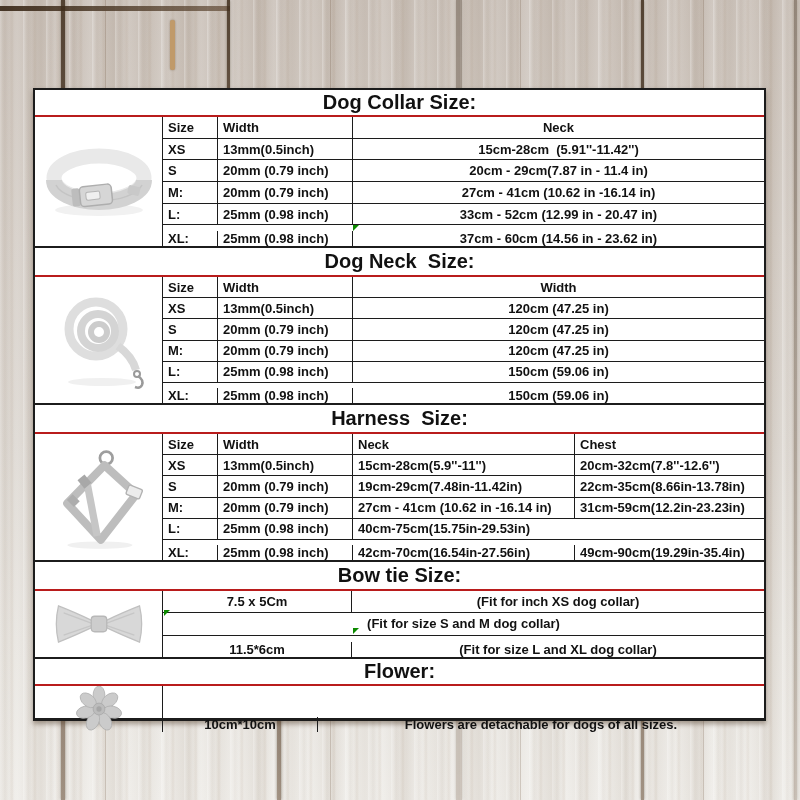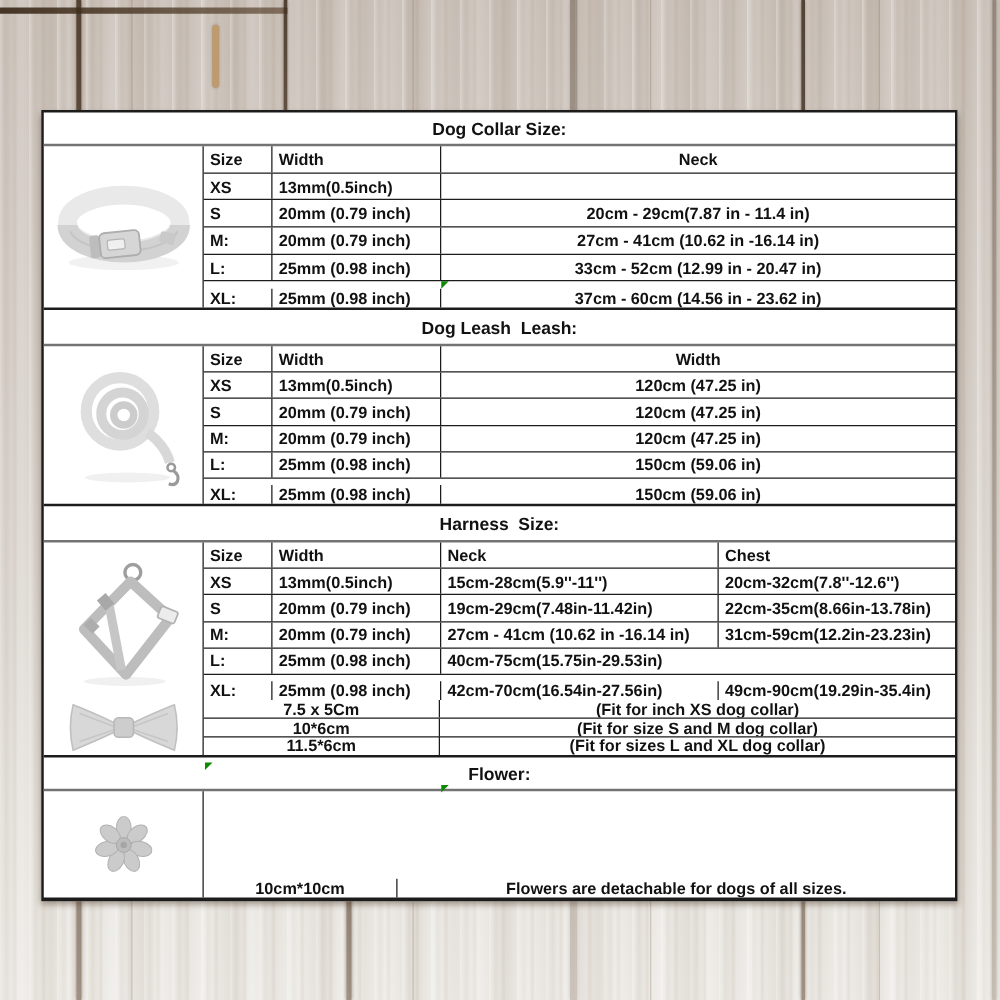--- a/index.html
+++ b/index.html
@@ -18,27 +18,27 @@
   .gap.half-bottom{top:50%;}
   .gap.faint{opacity:0.45;}
   .crack{position:absolute;background:rgba(100,75,50,0.22);width:1px;top:0;bottom:0;z-index:1;}
   .hgap{position:absolute;left:0;top:6px;width:230px;height:5px;background:linear-gradient(90deg, rgba(55,38,22,0.9), rgba(90,66,44,0.65));z-index:1;}
   .tan-crack{position:absolute;left:170px;top:20px;width:5px;height:50px;background:#c09a6a;border-radius:2px;box-shadow:0 0 2px rgba(90,60,30,.5);z-index:1;}
 
   .size-table{position:absolute;left:33px;top:88px;width:733px;height:633px;background:#ffffff;
     border:2px solid #1c1c1c;border-bottom-width:3px;box-sizing:border-box;
     box-shadow:0 3px 5px rgba(70,50,30,0.45);z-index:2;display:flex;flex-direction:column;
     color:#111;font-weight:bold;font-size:13px;}
-  .band{display:flex;align-items:center;justify-content:center;font-size:14px;white-space:pre;
-    border-top:2px solid #1c1c1c;border-bottom:2px solid #737373;box-sizing:border-box;flex:0 0 auto;}
+  .band{display:flex;align-items:center;justify-content:center;font-size:20px;white-space:pre;
+    border-top:2px solid #1c1c1c;border-bottom:2px solid #b91c1c;box-sizing:border-box;flex:0 0 auto;}
   .band.first{border-top:none;height:27px;}
   .band.mid{height:31px;}
   .band.last{height:29px;}
   .grid{display:flex;box-sizing:border-box;flex:0 0 auto;}
-  .g129{height:129px;} .g126{height:126px;} .g54{height:44px;} .gflex{flex:1 1 auto;}
+  .g129{height:129px;} .g126{height:126px;} .g54{height:66px;} .gflex{flex:1 1 auto;}
   .img-cell{width:128px;box-sizing:border-box;border-right:1px solid #1c1c1c;display:flex;align-items:center;justify-content:center;}
   .rows{flex:1;display:flex;flex-direction:column;min-width:0;}
   .row{display:flex;flex:1;border-bottom:1px solid #1c1c1c;min-height:0;}
   .rows .row:last-child{border-bottom:none;align-items:flex-end;}
   .cell{display:flex;align-items:center;padding:0 5px;box-sizing:border-box;white-space:pre;overflow:hidden;}
   .b-r{border-right:1px solid #1c1c1c;}
   .center{justify-content:center;}
   .c-size{width:55px;flex:0 0 auto;}
   .c-width{width:135px;flex:0 0 auto;}
   .c-flex{flex:1 1 auto;min-width:0;}
@@ -87,20 +87,21 @@
       </div>
       <div class="rows">
         <div class="row">
           <div class="cell c-size b-r">Size</div>
           <div class="cell c-width b-r">Width</div>
           <div class="cell c-flex center">Neck</div>
         </div>
         <div class="row">
           <div class="cell c-size b-r">XS</div>
           <div class="cell c-width b-r">13mm(0.5inch)</div>
+          <div class="cell c-flex center">15cm-28cm  (5.91''-11.42'')</div>
         </div>
         <div class="row">
           <div class="cell c-size b-r">S</div>
           <div class="cell c-width b-r">20mm (0.79 inch)</div>
           <div class="cell c-flex center">20cm - 29cm(7.87 in - 11.4 in)</div>
         </div>
         <div class="row">
           <div class="cell c-size b-r">M:</div>
           <div class="cell c-width b-r">20mm (0.79 inch)</div>
           <div class="cell c-flex center">27cm - 41cm (10.62 in -16.14 in)</div>
@@ -111,21 +112,21 @@
           <div class="cell c-flex center">33cm - 52cm (12.99 in - 20.47 in)</div>
         </div>
         <div class="row">
           <div class="cell c-size b-r">XL:</div>
           <div class="cell c-width b-r">25mm (0.98 inch)</div>
           <div class="cell c-flex center">37cm - 60cm (14.56 in - 23.62 in)</div>
         </div>
       </div>
     </div>
 
-    <div class="band mid">Dog Leash  Leash:</div>
+    <div class="band mid">Dog Neck  Size:</div>
     <div class="grid g126">
       <div class="img-cell">
         <svg width="110" height="112" viewBox="0 0 110 112">
           <ellipse cx="58" cy="98" rx="34" ry="4" fill="#f0f0f0"></ellipse>
           <circle cx="52" cy="45" r="27" fill="none" stroke="#dedede" stroke-width="9"></circle>
           <circle cx="54" cy="47" r="17" fill="none" stroke="#d4d4d4" stroke-width="8"></circle>
           <circle cx="55" cy="48" r="8" fill="none" stroke="#cccccc" stroke-width="6"></circle>
           <path d="M74,62 Q88,72 92,86" fill="none" stroke="#d8d8d8" stroke-width="8"></path>
           <circle cx="93" cy="90" r="3" fill="none" stroke="#9a9a9a" stroke-width="2"></circle>
           <path d="M94,92 q6,4 4,9 q-2,4 -7,2" fill="none" stroke="#9a9a9a" stroke-width="2.5"></path>
@@ -210,44 +211,44 @@
         </div>
         <div class="row">
           <div class="cell c-size b-r">XL:</div>
           <div class="cell c-width b-r">25mm (0.98 inch)</div>
           <div class="cell c-hneck b-r">42cm-70cm(16.54in-27.56in)</div>
           <div class="cell c-flex">49cm-90cm(19.29in-35.4in)</div>
         </div>
       </div>
     </div>
 
+    <div class="band mid">Bow tie Size:</div>
     <div class="grid g54">
       <div class="img-cell">
         <svg width="96" height="50" viewBox="0 0 110 58">
           <path d="M8,8 Q3,29 8,50 Q26,43 47,33 L47,25 Q26,15 8,8 Z" fill="#d8d8d8" stroke="#c0c0c0" stroke-width="1.5"></path>
           <path d="M102,8 Q107,29 102,50 Q84,43 63,33 L63,25 Q84,15 102,8 Z" fill="#d8d8d8" stroke="#c0c0c0" stroke-width="1.5"></path>
           <line x1="14" y1="16" x2="46" y2="28" stroke="#c6c6c6" stroke-width="1.5"></line>
           <line x1="14" y1="42" x2="46" y2="31" stroke="#c6c6c6" stroke-width="1.5"></line>
           <line x1="96" y1="16" x2="64" y2="28" stroke="#c6c6c6" stroke-width="1.5"></line>
           <line x1="96" y1="42" x2="64" y2="31" stroke="#c6c6c6" stroke-width="1.5"></line>
           <rect x="46" y="20" width="18" height="18" rx="4" fill="#cdcdcd" stroke="#b8b8b8" stroke-width="1.5"></rect>
         </svg>
       </div>
       <div class="rows">
         <div class="row">
           <div class="cell c-bowsize b-r center">7.5 x 5Cm</div>
           <div class="cell c-flex center">(Fit for inch XS dog collar)</div>
         </div>
         <div class="row">
-          <div class="cell c-bowsize b-r center">10*6cm</div>
           <div class="cell c-flex center">(Fit for size S and M dog collar)</div>
         </div>
         <div class="row">
           <div class="cell c-bowsize b-r center">11.5*6cm</div>
-          <div class="cell c-flex center">(Fit for sizes L and XL dog collar)</div>
+          <div class="cell c-flex center">(Fit for size L and XL dog collar)</div>
         </div>
       </div>
     </div>
 
     <div class="band last">Flower:</div>
     <div class="grid gflex">
       <div class="img-cell">
         <svg width="46" height="46" viewBox="0 0 70 70">
           <g fill="#cbcbcb" stroke="#b0b0b0" stroke-width="1.2">
             <ellipse cx="35" cy="14" rx="9" ry="14" transform="rotate(0 35 35)"></ellipse>

